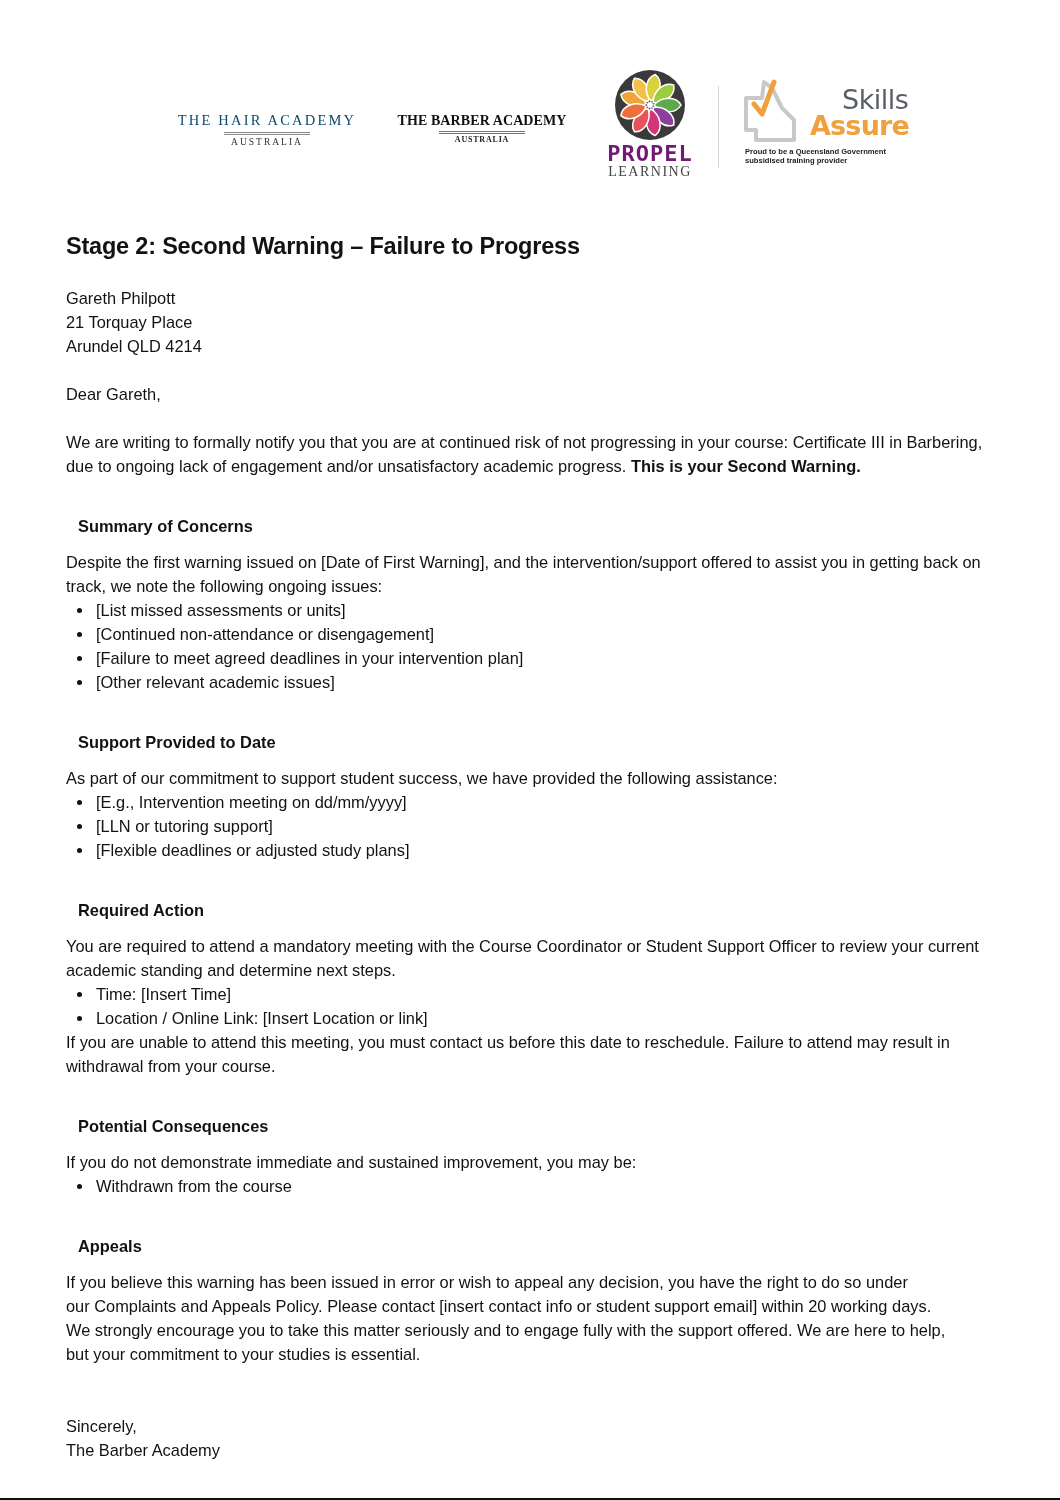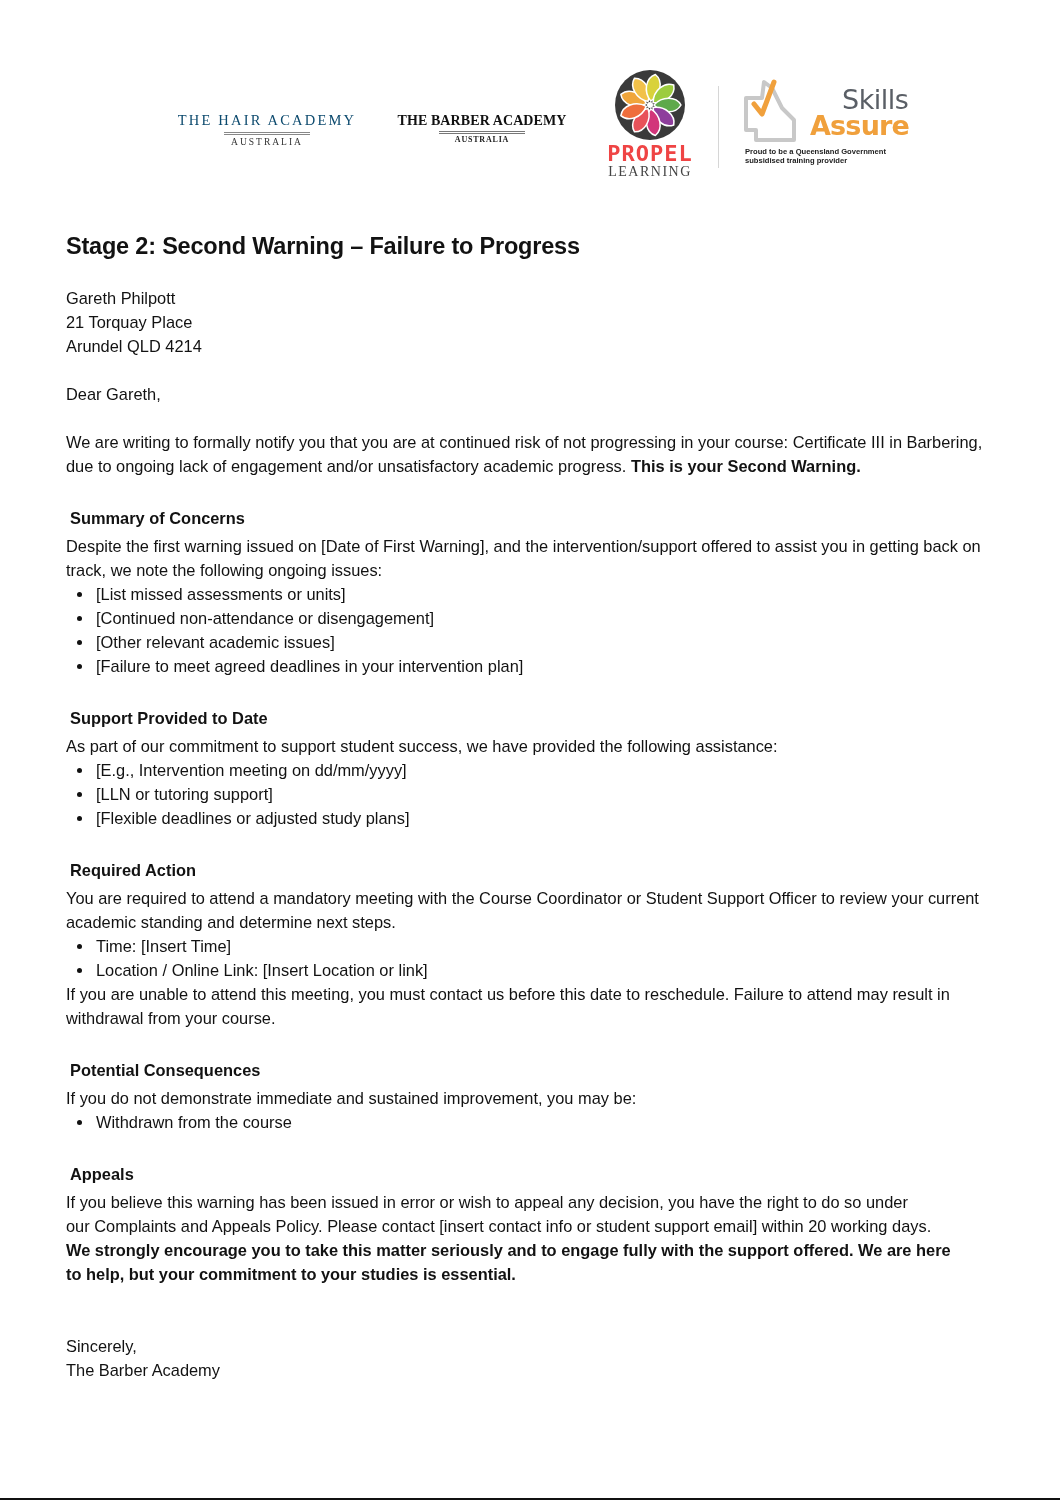--- a/index.html
+++ b/index.html
@@ -12,37 +12,37 @@
   .logo-hair .rule { margin:3px auto 0; width:86px; border-top:1px solid #888; border-bottom:1px solid #888; height:1px; }
   .logo-hair .sub { font-family:"Liberation Serif","DejaVu Serif",serif; font-size:9.5px; letter-spacing:2px; color:#333; margin-top:2px; }
 
   .logo-barber { position:absolute; left:388px; top:113px; width:188px; text-align:center; }
   .logo-barber .name { font-family:"Liberation Serif","DejaVu Serif",serif; font-weight:bold; font-size:14px; color:#111; white-space:nowrap; letter-spacing:0.1px; }
   .logo-barber .rule { margin:2px auto 0; width:86px; border-top:1px solid #777; border-bottom:1px solid #777; height:1px; }
   .logo-barber .sub { font-family:"Liberation Serif","DejaVu Serif",serif; font-weight:bold; font-size:8px; letter-spacing:0.8px; color:#222; margin-top:1px; }
 
   .logo-propel { position:absolute; left:598px; top:68px; width:104px; text-align:center; }
   .logo-propel svg { display:block; margin:0 auto; }
-  .logo-propel .name { font-family:"DejaVu Sans Mono","Liberation Mono",monospace; font-weight:bold; font-size:22px; letter-spacing:1px; color:#ef4444; line-height:22px; margin-top:1px; }
+  .logo-propel .name { font-family:"DejaVu Sans Mono","Liberation Mono",monospace; font-weight:bold; font-size:22px; letter-spacing:1px; color:#701a75; line-height:22px; margin-top:1px; }
   .logo-propel .sub { font-family:"Liberation Serif","DejaVu Serif",serif; font-size:14px; letter-spacing:1.5px; color:#444; line-height:14px; }
 
   .logo-divider { position:absolute; left:718px; top:86px; width:1px; height:82px; background:#d6d6d6; }
 
   .logo-skills { position:absolute; left:742px; top:78px; width:160px; height:95px; }
   .logo-skills svg { position:absolute; left:0; top:0; }
   .logo-skills .w1 { position:absolute; left:56px; top:8px; font-family:"DejaVu Sans","Liberation Sans",sans-serif; font-size:27px; color:#5a5f66; line-height:28px; letter-spacing:-0.5px;margin-left:44px; }
   .logo-skills .w2 { position:absolute; left:55px; top:34px; font-family:"DejaVu Sans","Liberation Sans",sans-serif; font-weight:bold; font-size:27px; color:#f0a03c; line-height:28px; letter-spacing:-0.8px;padding-left:13px; }
   .logo-skills .tag { position:absolute; left:3px; top:69px; font-family:"Liberation Sans",sans-serif; font-weight:bold; font-size:7.6px; line-height:9px; color:#222; white-space:nowrap; }
 
   
   .letter { position:absolute; left:66px; top:228px; width:940px; font-size:16.4px; line-height:24px; color:#121212; }
   .title { font-weight:bold; font-size:23.5px; line-height:36px; margin:0 0 22px 0; letter-spacing:-0.2px; }
   .p { margin:0; }
   .gap { height:24px; }
-  .heading { font-weight:bold; margin:4px; }
+  .heading { font-weight:bold; margin:12px; }
   ul.bullets { margin:0; padding:0 0 0 30px; list-style:none; }
   ul.bullets li { position:relative; }
   ul.bullets li::before { content:""; position:absolute; left:-19px; top:10px; width:5px; height:5px; border-radius:50%; background:#111; }
   .strong { font-weight:bold; }
 
   .bottom-rule { position:absolute; left:0; bottom:0; width:1060px; height:2px; background:#111; }
 </style>
 </head>
 <body>
 
@@ -108,22 +108,22 @@
 
   <p class="p"><span>We are writing to formally notify you that you are at continued risk of not progressing in your course: Certificate III in Barbering, due to ongoing lack of engagement and/or unsatisfactory academic progress. </span><span class="strong">This is your Second Warning.</span></p>
   <div class="gap"></div>
 
   <section>
     <p class="heading">Summary of Concerns</p>
     <p class="p">Despite the first warning issued on [Date of First Warning], and the intervention/support offered to assist you in getting back on track, we note the following ongoing issues:</p>
     <ul class="bullets">
       <li>[List missed assessments or units]</li>
       <li>[Continued non-attendance or disengagement]</li>
+      <li>[Failure to meet agreed deadlines in your intervention plan]</li>
       <li>[Other relevant academic issues]</li>
-      <li>[Failure to meet agreed deadlines in your intervention plan]</li>
     </ul>
   </section>
   <div class="gap"></div>
 
   <section>
     <p class="heading">Support Provided to Date</p>
     <p class="p">As part of our commitment to support student success, we have provided the following assistance:</p>
     <ul class="bullets">
       <li>[E.g., Intervention meeting on dd/mm/yyyy]</li>
       <li>[LLN or tutoring support]</li>
@@ -149,21 +149,21 @@
     <ul class="bullets">
       <li>Withdrawn from the course</li>
     </ul>
   </section>
   <div class="gap"></div>
 
   <section>
     <p class="heading">Appeals</p>
     <p class="p">If you believe this warning has been issued in error or wish to appeal any decision, you have the right to do so under</p>
     <p class="p">our Complaints and Appeals Policy. Please contact [insert contact info or student support email] within 20 working days.</p>
-    <p class="p" style="width:900px;font-weight:bold;">We strongly encourage you to take this matter seriously and to engage fully with the support offered. We are here to help, but your commitment to your studies is essential.</p>
+    <p class="p" style="width:900px;">We strongly encourage you to take this matter seriously and to engage fully with the support offered. We are here to help, but your commitment to your studies is essential.</p>
   </section>
   <div class="gap"></div>
   <div class="gap"></div>
 
   <p class="p">Sincerely,</p>
   <p class="p">The Barber Academy</p>
 </div>
 
 <div class="bottom-rule"></div>
 

